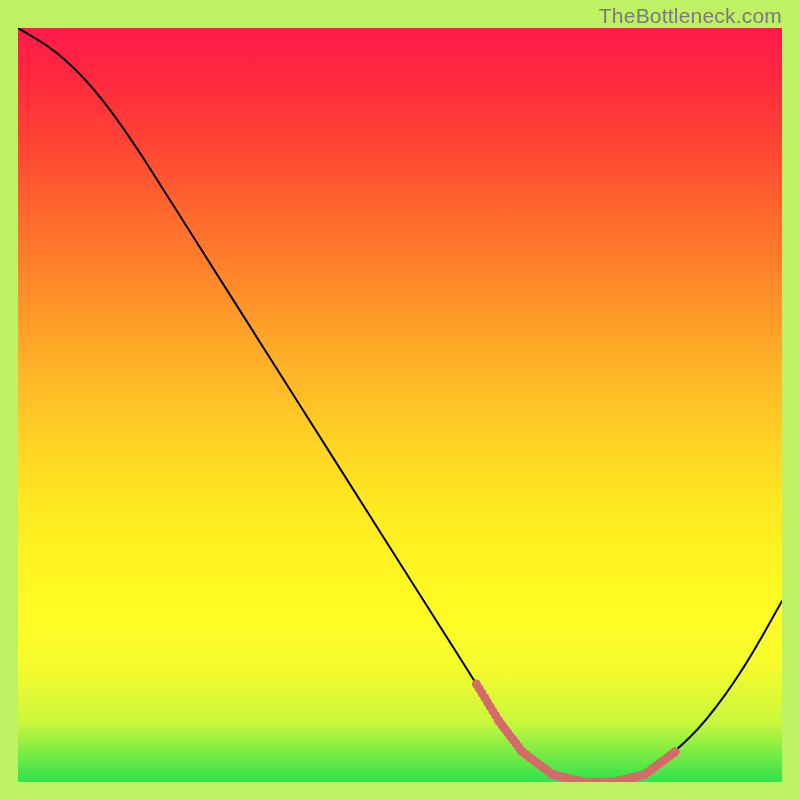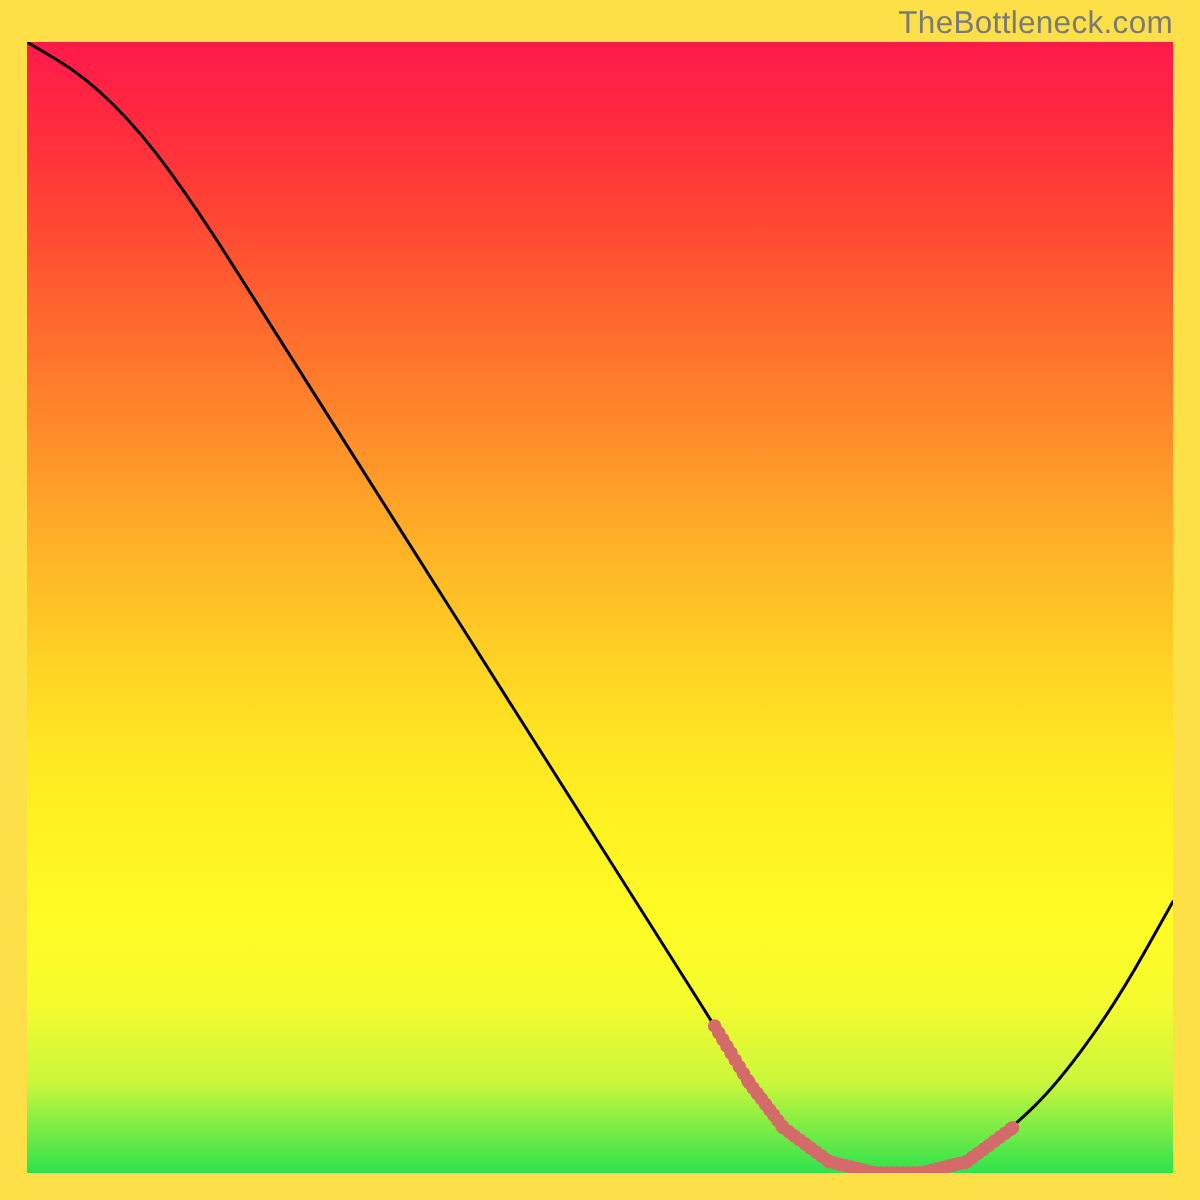--- a/index.html
+++ b/index.html
@@ -2,21 +2,21 @@
 <html><head>
 <meta charset="utf-8">
 <style>
   * { margin: 0; padding: 0; box-sizing: border-box; }
   html, body { width: 800px; height: 800px; overflow: hidden; }
   body { background: #000; font-family: Arial, Helvetica, sans-serif; }
 
   .frame {
     position: absolute;
     inset: 0;
-    background: #fde047;
+    background: #bef264;
   }
 
   .plot {
     position: absolute;
     left: 18px;
     top: 28px;
     width: 764px;
     height: 754px;
     overflow: hidden;
   }

